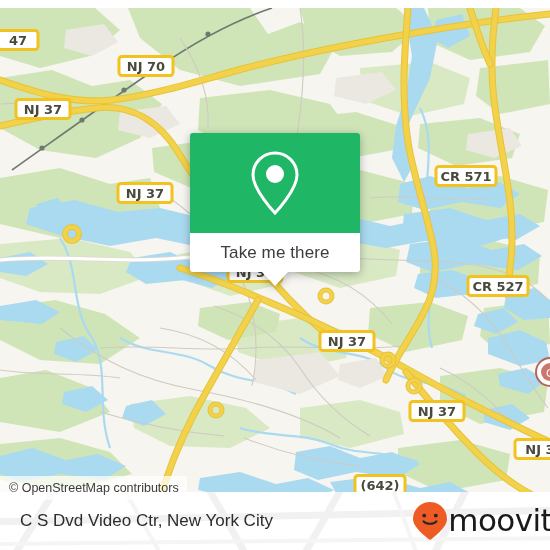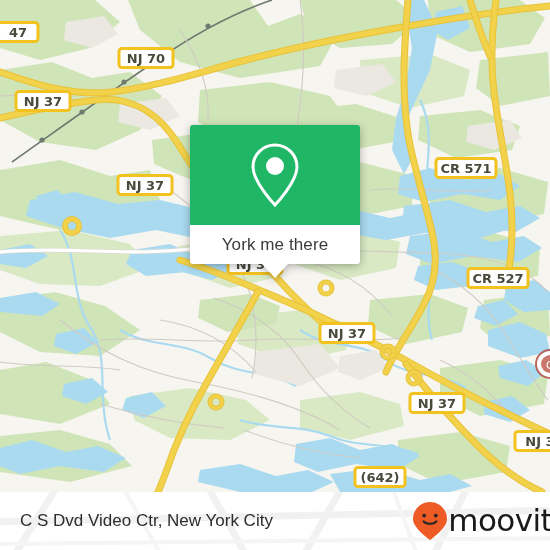--- a/index.html
+++ b/index.html
@@ -17,21 +17,21 @@
     position: relative;
     width: 550px;
     height: 550px;
     overflow: hidden;
     background: #fff;
   }
 
   
   #map-area {
     position: absolute;
-    left: 0; top: 0;
+    left: 0; top: 8px;
     width: 550px;
     height: 492px;
     overflow: hidden;
     background: #f6f4ef;
   }
   #map-svg { display: block; }
 
   
   #osm-attrib {
     position: absolute;
@@ -361,30 +361,31 @@
             <rect x="515" y="431.5" width="50" height="19" rx="3" fill="#ffffff" stroke="#f2c21f" stroke-width="3"></rect>
             <text x="540" y="446" text-anchor="middle" font-family="DejaVu Sans, sans-serif" font-size="13" font-weight="bold" fill="#4a4a3c">NJ 3</text>
           </g>
           <g>
             <rect x="355" y="467.5" width="50" height="19" rx="3" fill="#ffffff" stroke="#f2c21f" stroke-width="3"></rect>
             <text x="380" y="482" text-anchor="middle" font-family="DejaVu Sans, sans-serif" font-size="13" font-weight="bold" fill="#4a4a3c">(642)</text>
           </g>
         </g>
     </svg>
 
+    <div id="osm-attrib">© OpenStreetMap contributors</div>
 
     <div id="poi-card">
       <div id="card-top">
         <svg width="52" height="66" viewBox="0 0 52 66">
           <path d="M26 3 C13.8 3 4 12.8 4 25 C4 40 26 63 26 63 C26 63 48 40 48 25 C48 12.8 38.2 3 26 3 Z" fill="none" stroke="#ffffff" stroke-width="3"></path>
           <circle cx="26" cy="24" r="9" fill="#ffffff"></circle>
         </svg>
       </div>
       <div id="card-bottom">
-        <span id="card-label">York me there</span>
+        <span id="card-label">Take me there</span>
       </div>
       <div id="card-pointer"></div>
     </div>
   </div>
 
   <div id="footer">
     <svg id="footer-watermark" viewBox="0 0 550 58">
       <g stroke="#f1f1f1" stroke-width="7" fill="none">
         <path d="M60,-10 L10,70"></path>
         <path d="M205,-10 L250,70"></path>

